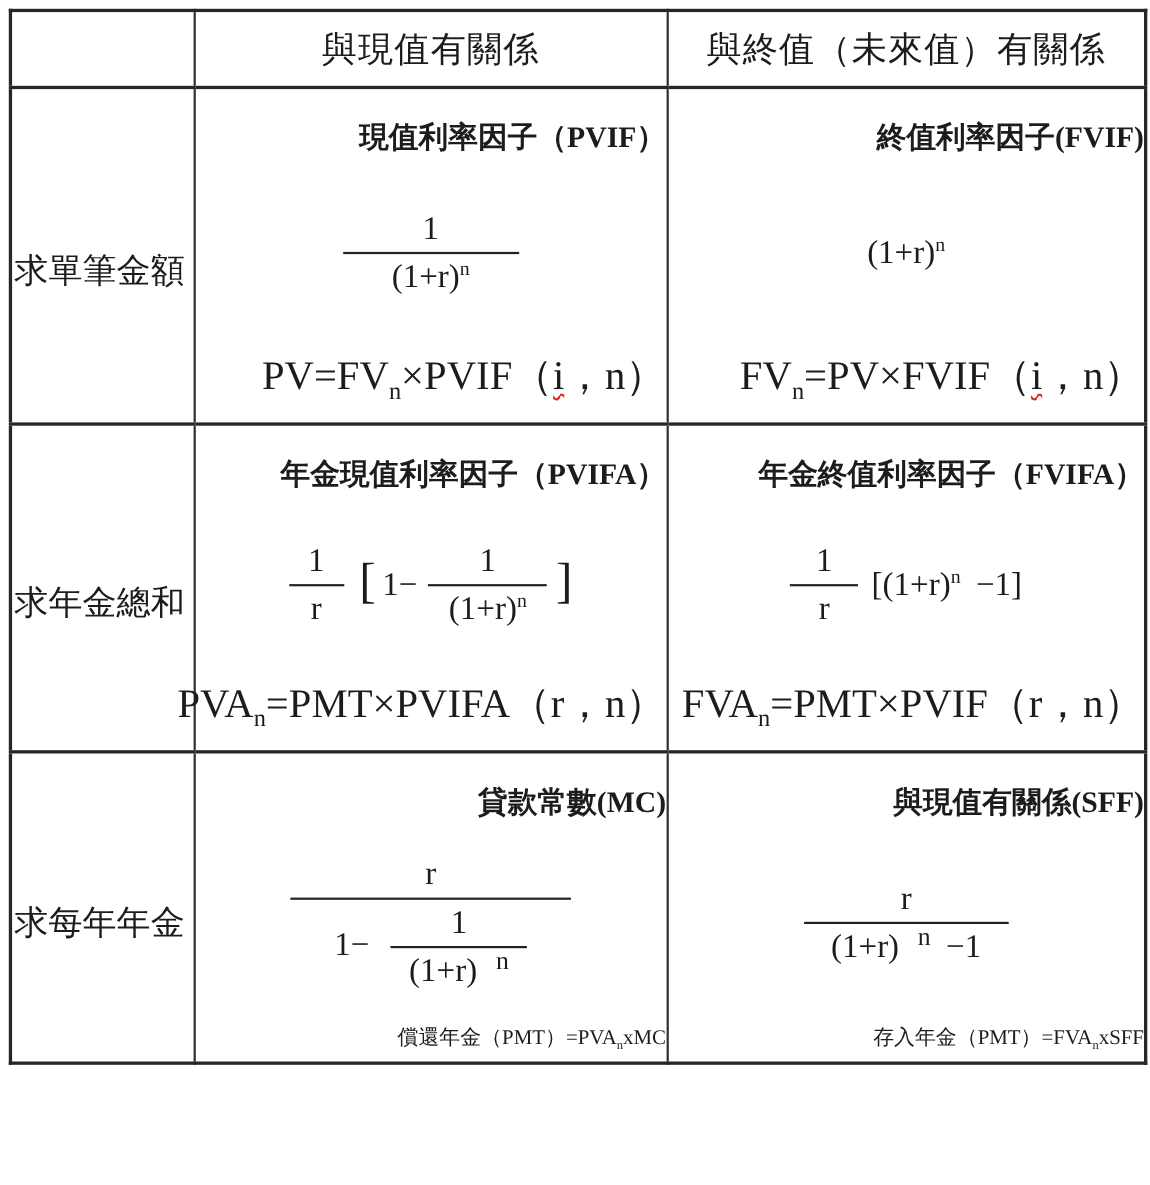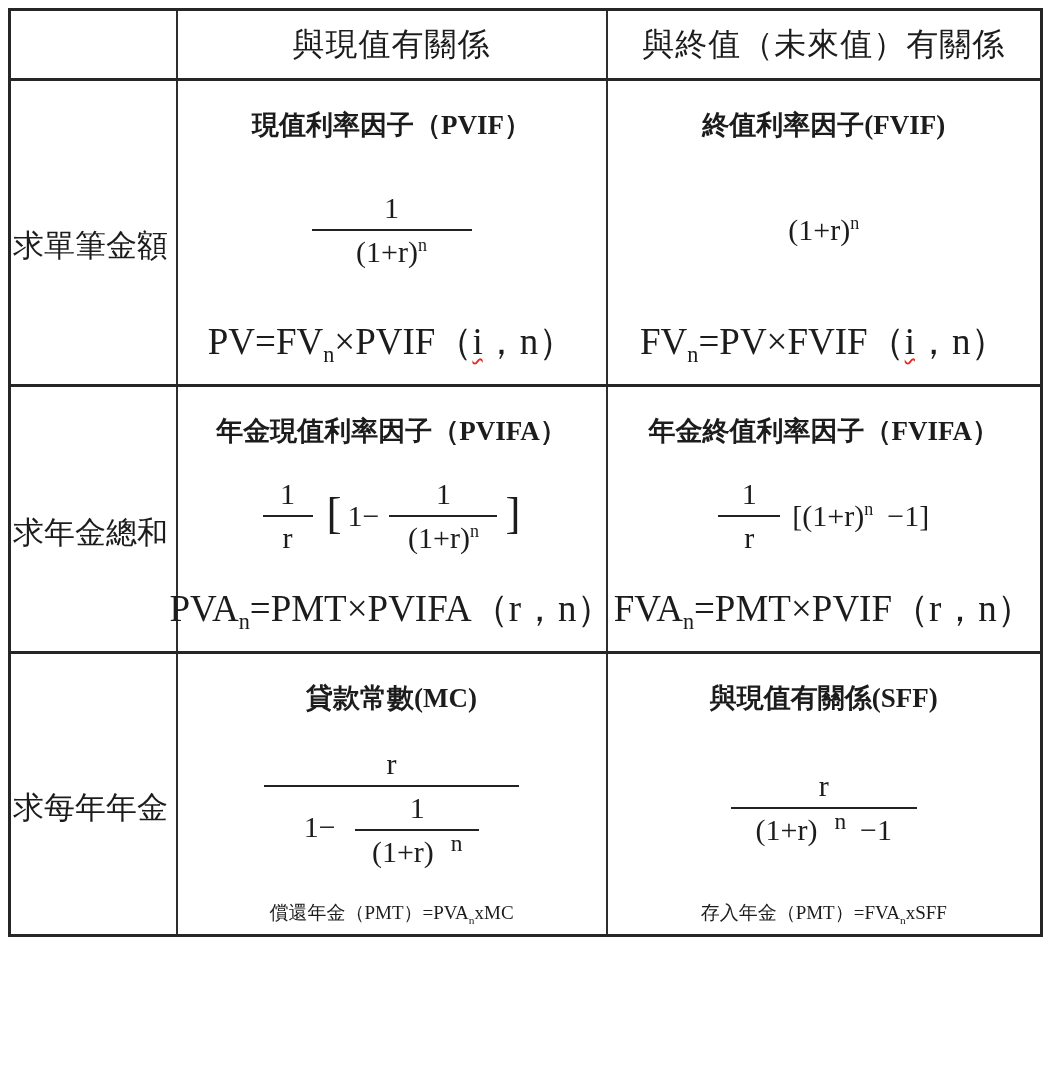--- a/index.html
+++ b/index.html
@@ -15,23 +15,23 @@
   td { border:2px solid #2e2e2e; padding:0; vertical-align:top; background:#fff; }
   tr.rowline td { border-top:3px solid #262626; }
   col.c0 { width:167px; } col.c1 { width:430px; } col.c2 { width:435px; }
 
   tr.hdr td { height:67px; vertical-align:middle; text-align:center; }
   .hdr-text { font-size:32px; letter-spacing:1px; }
 
   td.label-cell { vertical-align:middle; }
   .row-label { font-size:31px; padding-left:2px; white-space:nowrap;margin-top:27px; }
 
-  .fcell { display:flex; flex-direction:column; align-items:center; width:100%; }
+  .fcell { display:flex; flex-direction:column; align-items:flex-end; width:100%; }
   tr.r1 .fcell { height:303px; }
-  tr.r2 .fcell { height:264px; }
+  tr.r2 .fcell { height:295px; }
   tr.r3 .fcell { height:280px; }
 
   .cell-title { margin-top:26px; font-weight:bold; font-size:27px; white-space:nowrap; }
   .formula-area {
     flex:1; display:flex; align-items:center; justify-content:center;
     font-size:30px; width:100%; white-space:nowrap;
   }
   .equation { margin-bottom:16px; font-size:37px; white-space:nowrap; }
   tr.r3 .equation { margin-bottom:8px; font-size:19px; }
 

